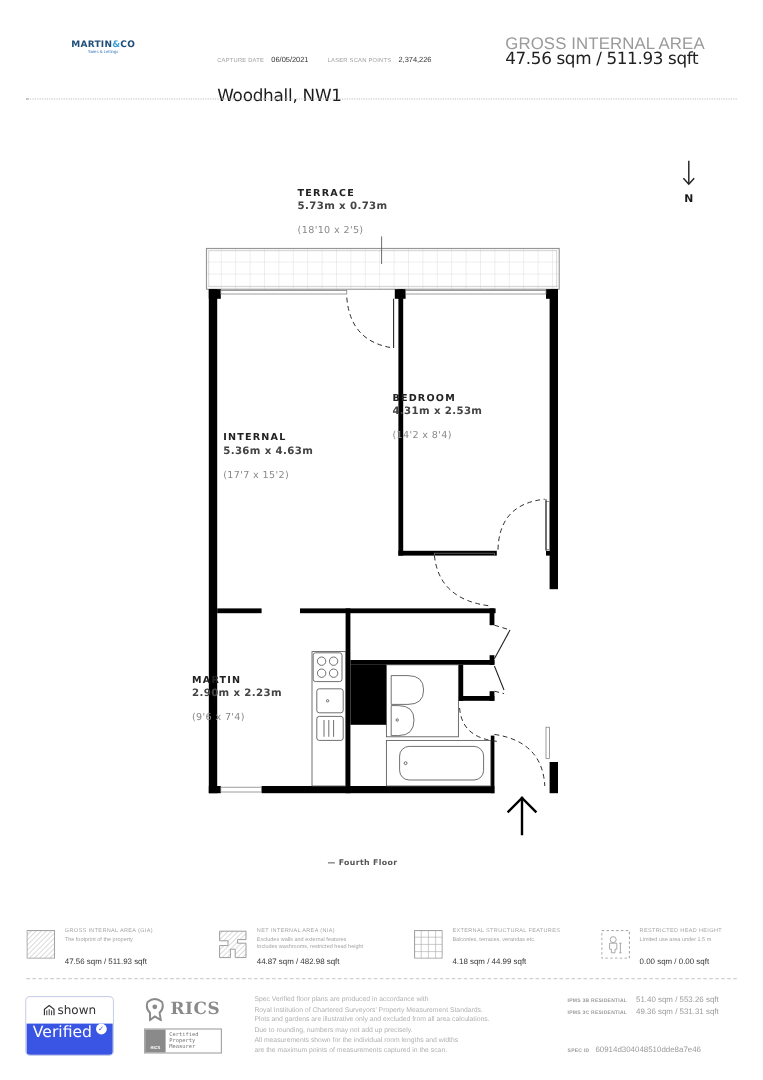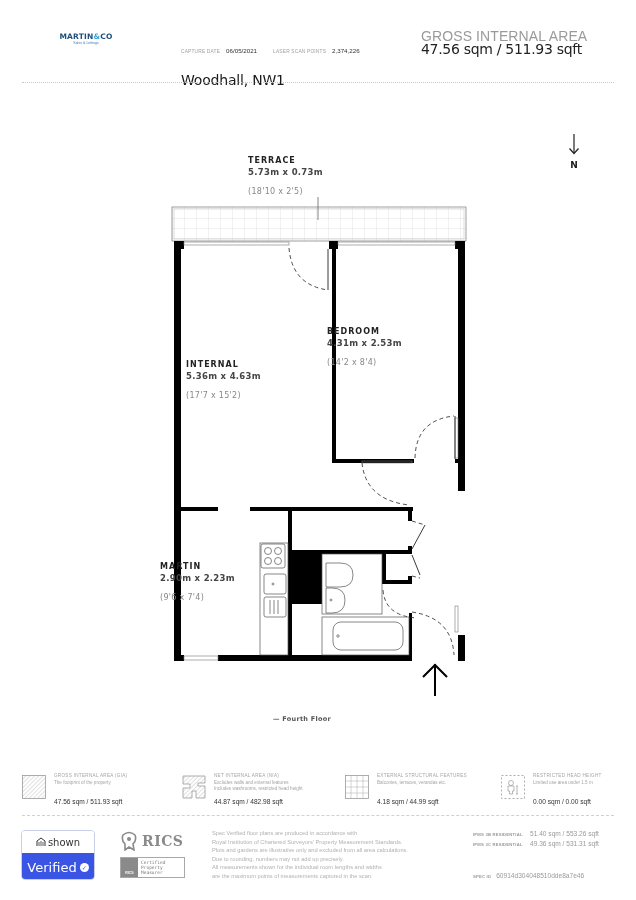--- a/index.html
+++ b/index.html
@@ -39,21 +39,21 @@
   .legend-item { top: 773px; display: flex; gap: 8px; }
   .legend-icon { width: 24px; height: 24px; flex: 0 0 24px; }
   .legend-text { display: flex; flex-direction: column; }
   .legend-title { font-size: 4.6px; color: #a5a5a5; letter-spacing: 0.3px; text-transform: uppercase; }
   .legend-desc { font-size: 4.6px; color: #a5a5a5; margin-top: 2px; line-height: 6px; }
   .legend-val { font-size: 6.6px; color: #333; margin-top: auto; }
 
   
   .badge { left: 21px; top: 830px; width: 74px; height: 50px; border-radius: 4px; border: 1px solid #c9cfe8; overflow: hidden; }
   .badge-top { height: 22px; background: #fff; display: flex; align-items: center; justify-content: center; gap: 2px; font-family: "DejaVu Sans", sans-serif; font-size: 10px; color: #333; }
-  .badge-bottom { height: 28px; background: #3a55e4; color: #fff; display: flex; align-items: center; justify-content: center; gap: 3px; font-size: 13px; font-family: "DejaVu Sans", sans-serif; }
+  .badge-bottom { height: 28px; background: #3a55e4; color: #fff; display: flex; justify-content: center; gap: 3px; font-size: 13px; font-family: "DejaVu Sans", sans-serif; }
   .check-circle { width: 9px; height: 9px; border-radius: 50%; background: #fff; display: inline-flex; align-items: center; justify-content: center; color: #3a55e4; font-size: 6px; font-weight: bold; }
 
   .rics { left: 120px; top: 830px; width: 66px; }
   .rics-top { display: flex; align-items: center; gap: 4px; height: 22px; }
   .rics-word { font-family: "DejaVu Serif", serif; font-weight: bold; font-size: 14px; color: #8a8a8a; letter-spacing: 0.5px; }
   .rics-cert { margin-top: 5px; display: flex; border: 1px solid #a8a8a8; height: 21px; width: 65px; }
   .rics-cert-logo { width: 17px; background: #8a8a8a; color: #fff; font-size: 3.5px; font-weight: bold; display: flex; align-items: flex-end; justify-content: center; padding-bottom: 2px; }
   .rics-cert-text { font-family: "DejaVu Sans Mono", monospace; font-size: 4.5px; color: #777; line-height: 5.2px; padding: 2px 3px; }
 
   .disclaimer { left: 212px; top: 829px; width: 250px; font-size: 5.7px; line-height: 8.5px; color: #b1b1b1; }

